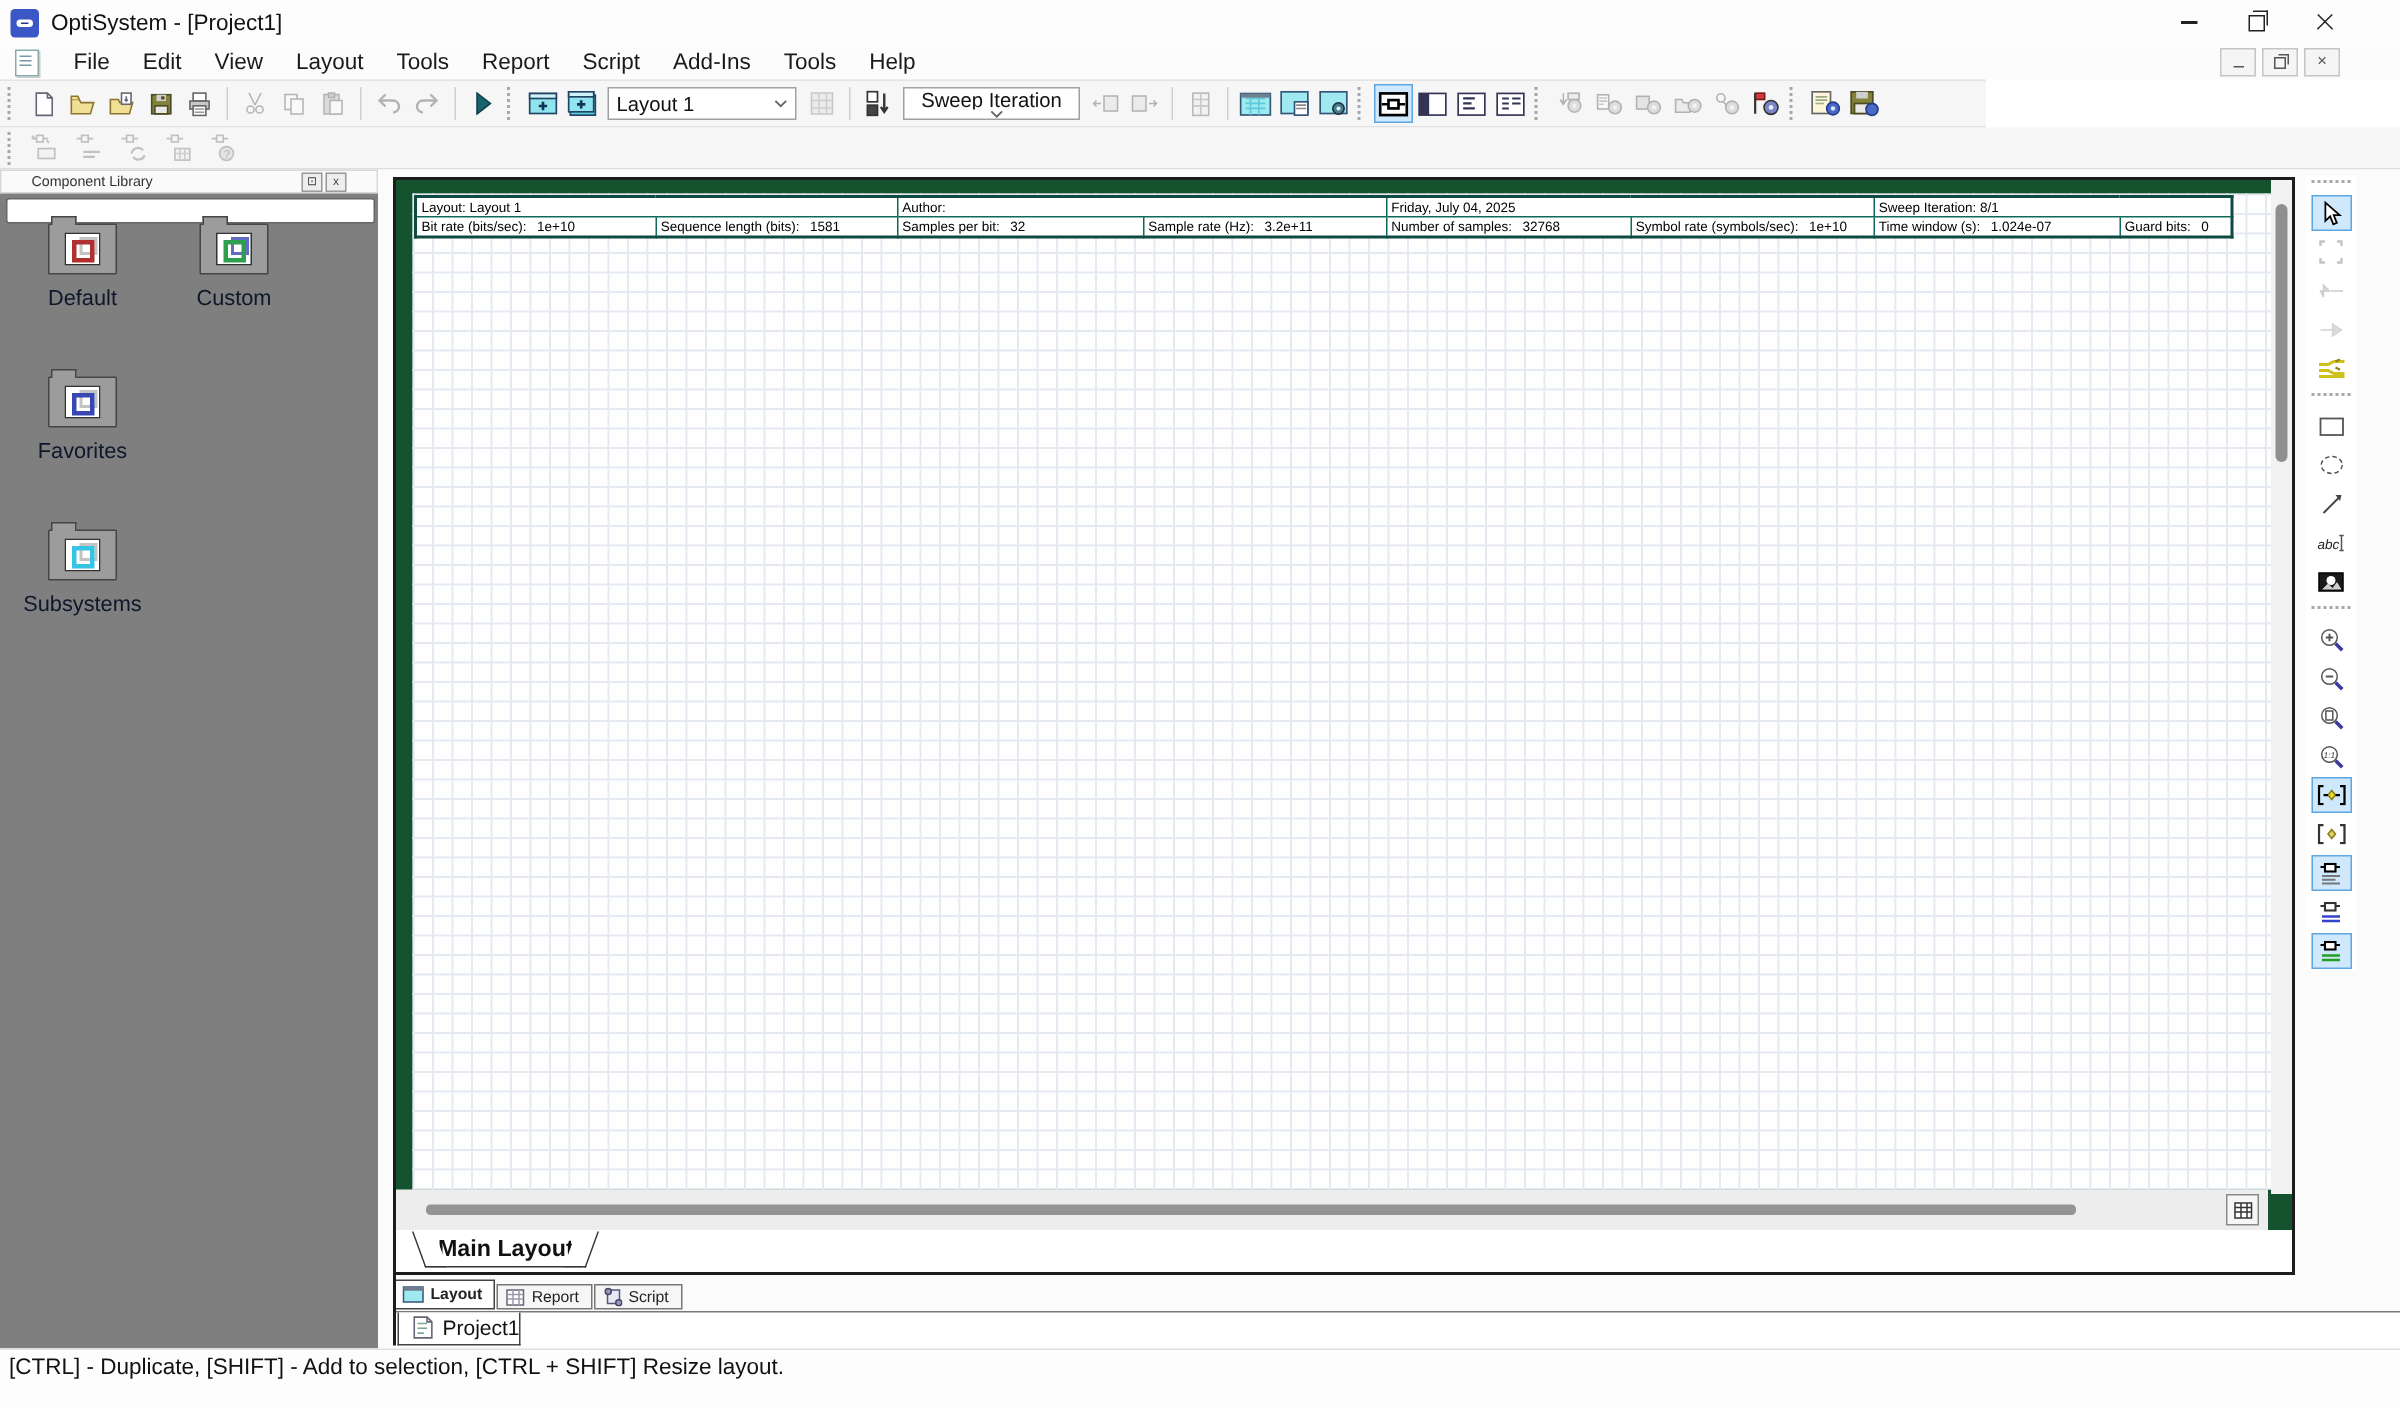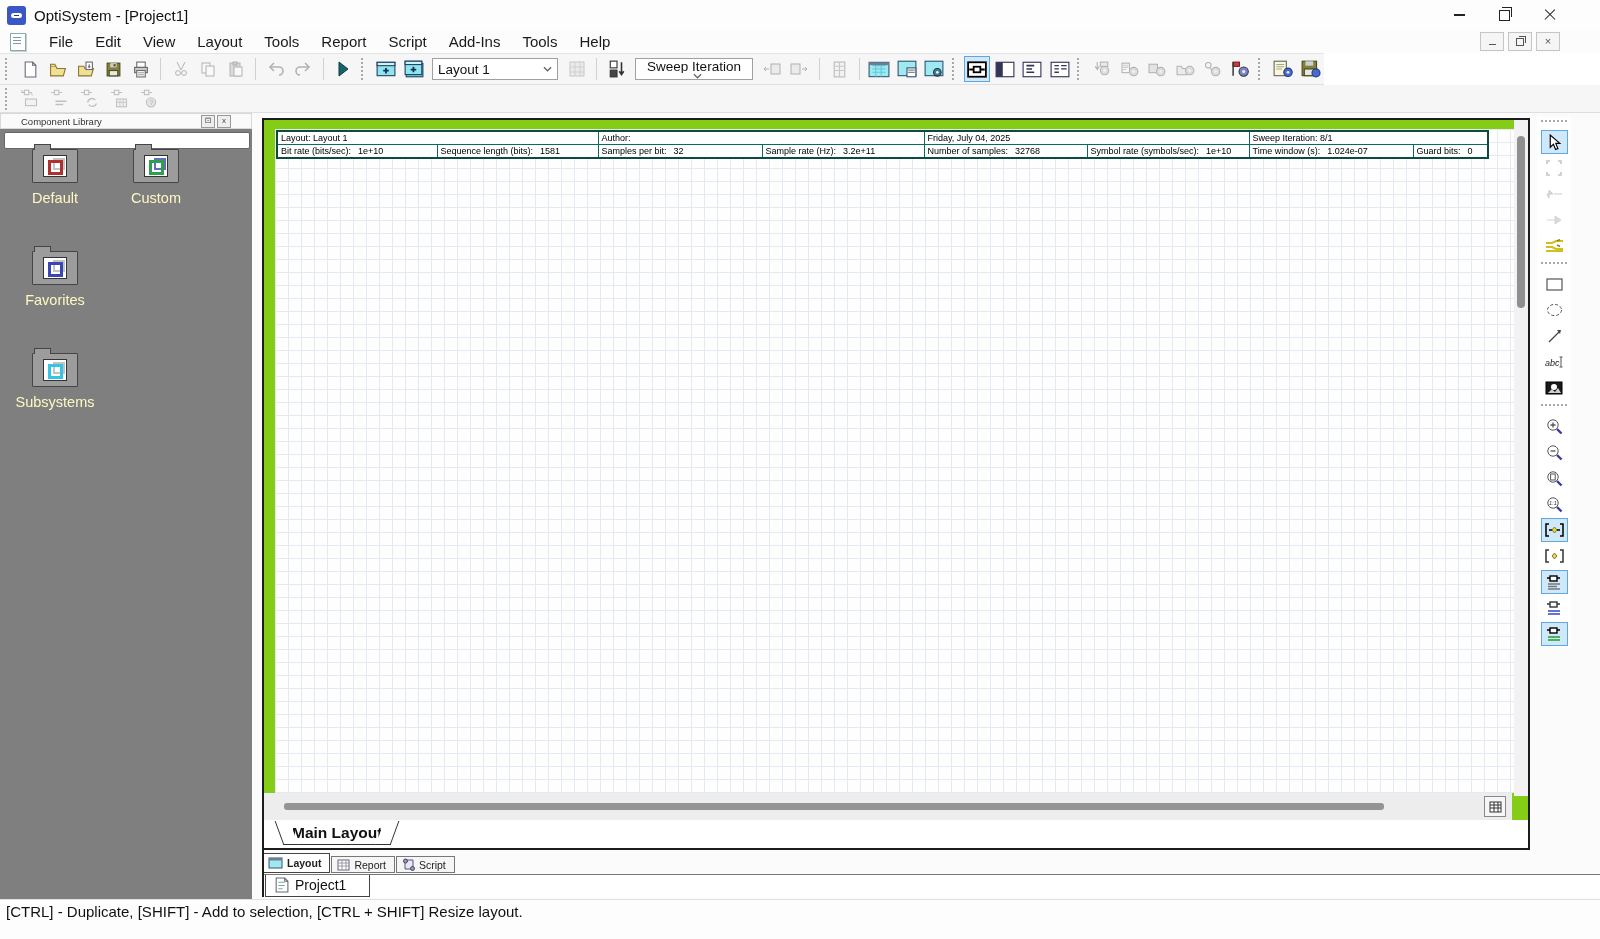--- a/index.html
+++ b/index.html
@@ -24,21 +24,21 @@
   .docicon{width:14px;height:16px;background:#fff;border:1px solid #8aa;margin:0 12px 0 10px;position:relative;box-shadow:1px 1px 0 #ccc;}
   .docicon:before{content:'';position:absolute;left:2px;top:3px;width:8px;height:1px;background:#79a;box-shadow:0 3px 0 #79a,0 6px 0 #79a;}
   .menuitem{padding:2px 11px;cursor:default;}
   .mdicontrols{margin-left:auto;display:flex;gap:4px;margin-right:40px;}
   .mdibtn{width:22px;height:17px;border:1px solid #c5c5c5;background:#f5f5f5;display:flex;align-items:center;justify-content:center;color:#555;}
   .g2min{width:7px;height:1.2px;background:#555;margin-top:6px;}
   .g2res{width:6px;height:6px;border:1px solid #555;position:relative;}
   .g2res:before{content:'';position:absolute;left:2px;top:-3px;width:6px;height:6px;border:1px solid #555;border-left:none;border-bottom:none;}
   .g2close{font-size:11px;line-height:1;color:#555;}
   
-  .toolbar1{left:0;top:53px;width:1324px;height:32px;background:#f6f6f6;border-top:1px solid #e4e4e4;border-bottom:1px solid #e0e0e0;display:flex;align-items:center;padding-left:2px;box-sizing:border-box;justify-content:space-between;}
+  .toolbar1{left:0;top:53px;width:1324px;height:32px;background:#f6f6f6;border-top:1px solid #e4e4e4;border-bottom:1px solid #e0e0e0;display:flex;align-items:center;padding-left:2px;box-sizing:border-box;}
   .toolbar2{left:0;top:85px;width:1600px;height:28px;background:#f6f6f6;border-bottom:1px solid #dedede;display:flex;align-items:center;padding-left:2px;box-sizing:border-box;}
   .tbtn{width:26px;height:26px;display:flex;align-items:center;justify-content:center;flex:none;}
   .tbtn2{width:30px;height:24px;display:flex;align-items:center;justify-content:center;flex:none;}
   .dis{opacity:.42;filter:grayscale(1);}
   .sel{background:#cfe8fb;outline:1px solid #5ea7e0;outline-offset:-1px;}
   .vsep{width:1px;height:22px;background:#d0d0d0;margin:0 5px;flex:none;}
   .vhandle{width:4px;height:22px;border-left:2px dotted #a8a8a8;margin:0 5px 0 3px;flex:none;}
   .combo{display:flex;align-items:center;height:22px;border:1px solid #a0a0a0;background:#fff;padding:0 5px;font-size:13.5px;color:#111;flex:none;box-sizing:border-box;}
   .combo .cval{flex:1;white-space:nowrap;overflow:hidden;}
   .chev{width:9px;height:6px;margin-left:6px;flex:none;}
@@ -47,43 +47,43 @@
   .plbtns{margin-left:auto;display:flex;gap:2px;}
   .plbtn{width:12px;height:11px;border:1px solid #999;background:#eee;font-size:8px;line-height:10px;text-align:center;color:#444;}
   .plbody{left:0;top:129px;width:252px;height:770px;background:#7f7f7f;}
   .plsearch{position:absolute;left:4px;top:3px;width:236px;height:15px;background:#fff;border:1px solid #666;border-radius:2px;font-size:10px;padding:0 4px;font-family:"Liberation Sans",sans-serif;}
   .fold{position:absolute;text-align:center;cursor:default;}
   .ficon{display:inline-block;width:44px;height:32px;background:#9c9c9c;border:1px solid #454545;border-radius:1px;position:relative;margin-bottom:3px;}
   .ficon:before{content:'';position:absolute;left:1px;top:-6px;width:15px;height:5px;background:#9c9c9c;border:1px solid #454545;border-bottom:none;}
   .fpage{position:absolute;left:10px;top:5px;width:22px;height:20px;background:#fff;border:1px solid #333;}
   .fsq{position:absolute;left:4px;top:4px;width:9px;height:9px;border:3px solid #000;}
   .fsq2{position:absolute;left:9px;top:2px;width:8px;height:8px;border:2px solid #888;opacity:.5;}
-  .flabel{color:#fef9c3;font-size:14.5px;}
+  .flabel{color:#0f172a;font-size:14.5px;}
   
   .mdiarea{left:252px;top:113px;width:1348px;height:786px;background:#fbfbfb;}
-  .window{position:absolute;left:10px;top:5px;width:1268px;height:732px;border:2px solid #1c1c1c;background:#84cc16;box-sizing:border-box;}
+  .window{position:absolute;left:10px;top:5px;width:1268px;height:732px;border:2px solid #1c1c1c;background:#14532d;box-sizing:border-box;}
   .canvas{position:absolute;left:11px;top:9px;width:1246px;height:664px;background-color:#fefefe;background-image:linear-gradient(#e4e9f2 1px,transparent 1px),linear-gradient(90deg,#e4e9f2 1px,transparent 1px);background-size:13px 13px;}
   .ltable{position:absolute;left:1px;top:1px;border-collapse:collapse;table-layout:fixed;background:#fff;}
   .ltable td{border:1px solid #0d6a5b;font-size:9px;color:#000;padding:0 3px;height:12px;white-space:nowrap;overflow:hidden;font-family:"Liberation Sans",sans-serif;}
   .ltable .lv{margin-left:7px;}
   .ltable{border:2px solid #0d4a42;}
   .vscroll{position:absolute;right:0px;top:0px;width:14px;height:676px;background:#f2f2f2;}
   .vthumb{position:absolute;left:3px;top:16px;width:8px;height:172px;background:#8f8f8f;border-radius:4px;}
   .hstrip{position:absolute;left:0px;top:673px;width:1248px;height:27px;background:#ededed;}
   .hthumb{position:absolute;left:20px;top:10px;width:1100px;height:7px;background:#949494;border-radius:3px;}
   .gridbtn{position:absolute;right:6px;top:3px;width:20px;height:19px;background:#f6f6f6;border:1px solid #888;display:flex;align-items:center;justify-content:center;}
   .sheetstrip{position:absolute;left:0;top:700px;width:1264px;height:28px;background:#fff;}
   .sheettab{position:absolute;left:22px;top:1px;height:23px;background:#fff;padding:0 6px;font-size:15.5px;font-weight:bold;color:#111;line-height:23px;border-bottom:1px solid #333;}
   .sheettab:before{content:'';position:absolute;left:-7px;top:0;width:14px;height:23px;background:#fff;transform:skewX(20deg);border-left:1.5px solid #333;border-bottom:1px solid #333;}
   .sheettab:after{content:'';position:absolute;right:-7px;top:0;width:14px;height:23px;background:#fff;transform:skewX(-20deg);border-right:1.5px solid #333;border-bottom:1px solid #333;}
   .viewtabs{position:absolute;left:10px;top:738px;height:22px;display:flex;align-items:flex-end;}
   .vtab{display:flex;align-items:center;gap:4px;border:1px solid #777;background:#f6f6f6;font-size:10.5px;color:#222;padding:2px 8px 2px 5px;height:17px;box-sizing:border-box;margin-right:1px;}
   .vtab.on{background:#fff;font-weight:bold;height:20px;border-color:#444;}
   .projrow{position:absolute;left:10px;top:761px;width:1338px;height:23px;background:#fff;border-top:1px solid #777;}
-  .projtab{position:absolute;left:3px;top:0px;display:flex;align-items:center;gap:6px;background:#fff;border:1px solid #444;border-top:none;font-size:14px;color:#111;padding:2px 23px 3px 8px;}
+  .projtab{position:absolute;left:3px;top:0px;display:flex;align-items:center;gap:6px;background:#fff;border:1px solid #444;border-top:none;font-size:14px;color:#111;padding:2px 0 3px 8px;}
   .wleftline{position:absolute;left:10px;top:737px;width:2px;height:47px;background:#1c1c1c;}
   
   .rtoolbar{left:1537px;top:117px;width:34px;display:flex;flex-direction:column;align-items:center;background:#fff;}
   .rbtn{width:27px;height:24px;display:flex;align-items:center;justify-content:center;margin:1px 0;flex:none;font-style:italic;}
   .hdots{width:26px;height:4px;border-top:2px dotted #a8a8a8;margin:3px 0;}
   .rsel{background:#cfe8fb;outline:1.5px solid #5ea7e0;outline-offset:-1px;}
   
   .statusbar{left:0;top:899px;width:1600px;height:40px;background:#fdfdfd;border-top:1px solid #e0e0e0;font-size:15px;color:#111;padding:3px 0 0 6px;box-sizing:border-box;}
   svg{display:block;}
 </style>

